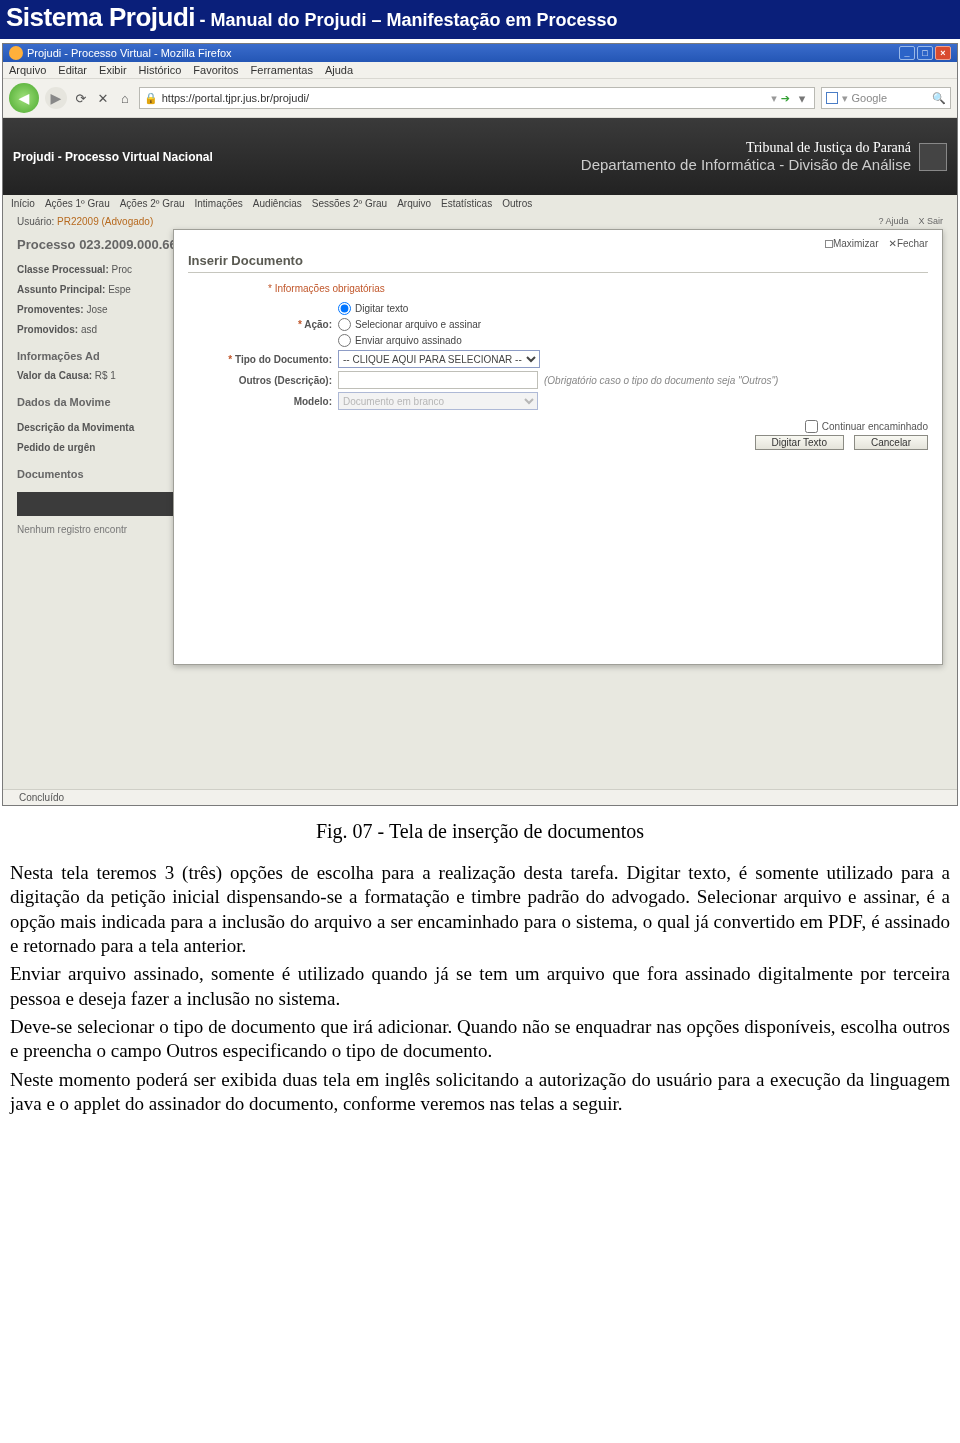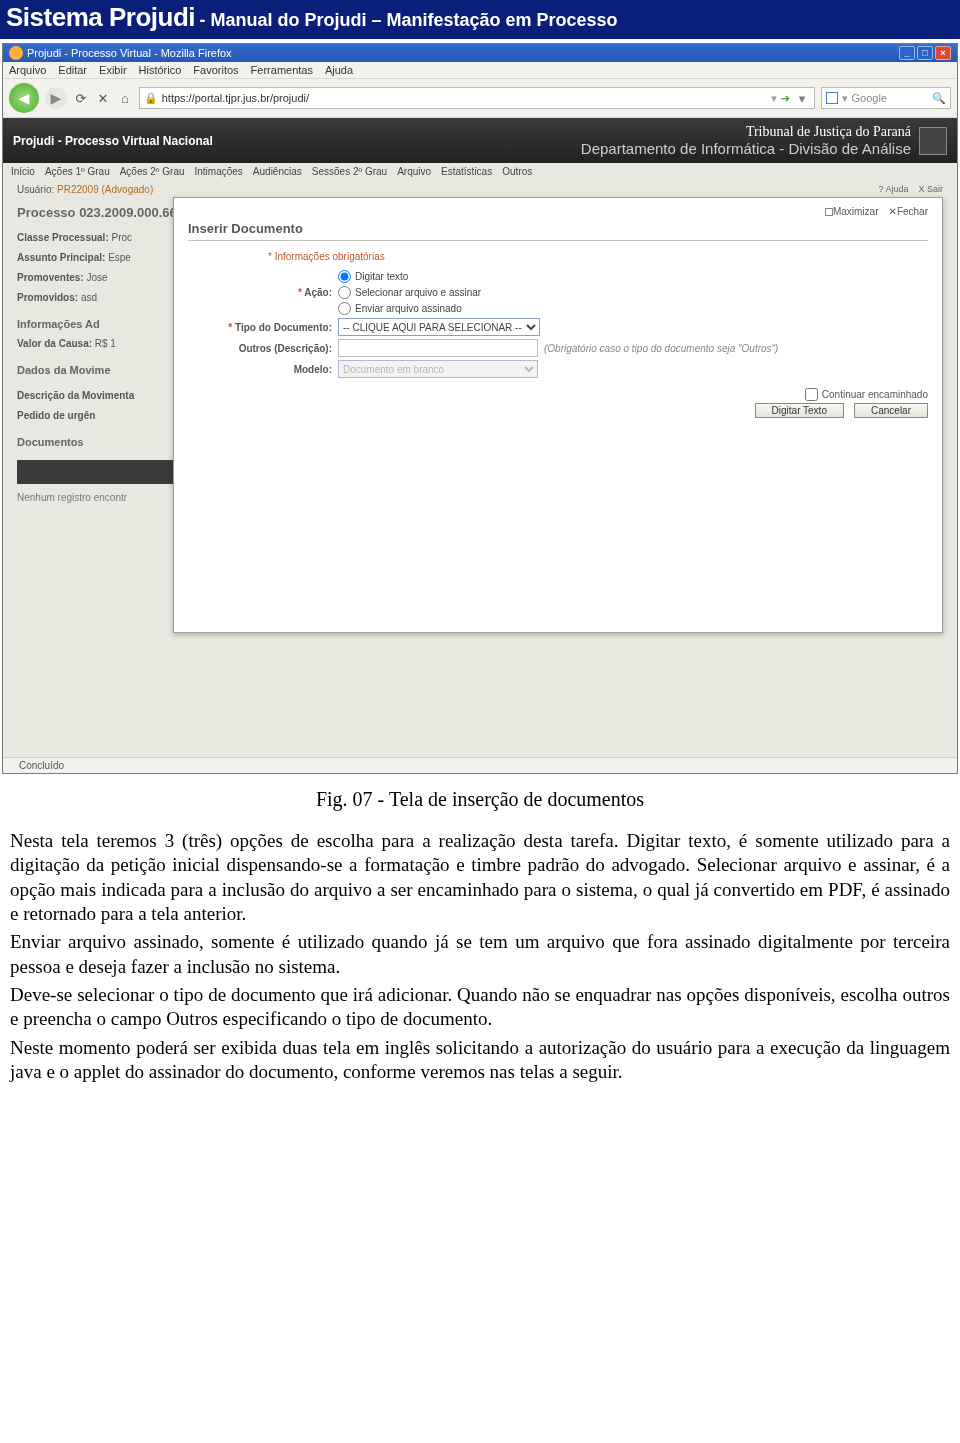--- a/index.html
+++ b/index.html
@@ -70,21 +70,21 @@
   .addr .lock { color:#a6a63d; }
   .addr .go { color:#35a035; }
   .addr .dd { color:#999; margin-left:auto; }
   .search-box { width:130px; height:22px; background:#fff; border:1px solid #b9b9b3; display:flex; align-items:center; padding:0 4px; gap:4px; font-size:11px; color:#888; }
   .g-ico { width:12px; height:12px; display:inline-block; border:1px solid #4a7dc6; background:#fff; }
 
   
   .app-bar {
     background: linear-gradient(#3a3a3a, #222);
     color:#fff;
-    padding:6px 10px;
+    padding:22px 10px;
     display:flex;
     justify-content:space-between;
     align-items:center;
     font-family: Verdana, Arial, sans-serif;
   }
   .app-bar .left { font-size:12px; font-weight:bold; }
   .app-bar .right { text-align:right; display:flex; align-items:center; gap:8px; }
   .app-bar .right .line1 { font-family: 'Times New Roman', serif; font-size:14px; }
   .app-bar .right .line2 { font-size:15px; color:#ccc; }
   .coat { width:28px; height:28px; border:1px solid #888; background:#444; display:inline-block; }

